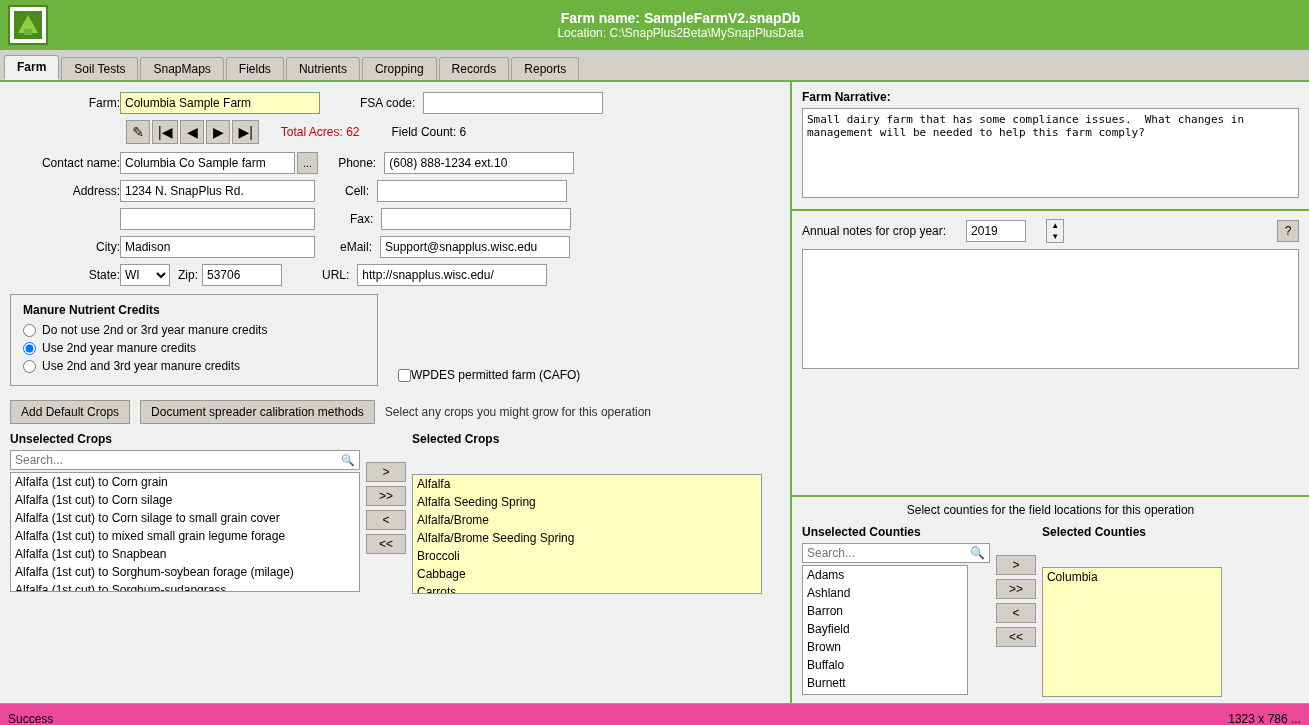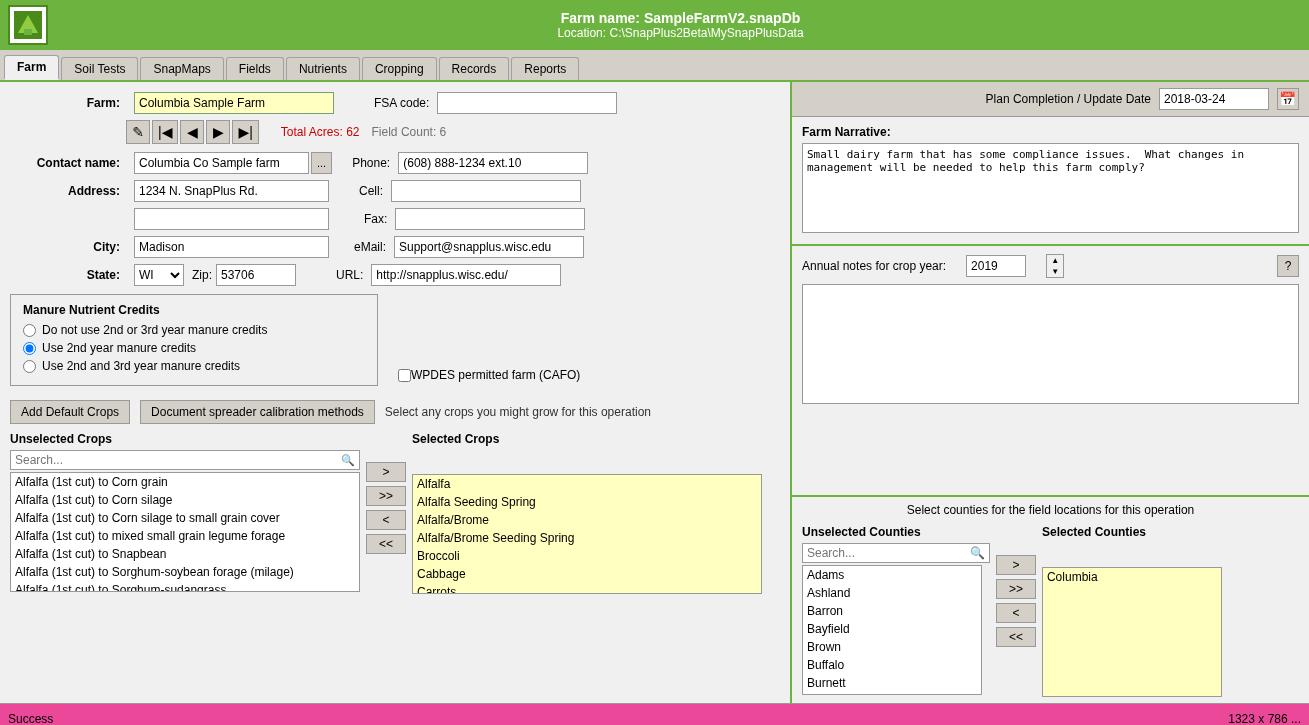--- a/index.html
+++ b/index.html
@@ -74,24 +74,23 @@
     }
 
     
     .form-row {
       display: flex;
       align-items: center;
       margin-bottom: 6px;
     }
     .form-label {
       text-align: right;
-      margin-right: 14px;
+      margin-right: 0;
       min-width: 110px;
       font-size: 12px;
-      font-weight: bold;
     }
     .form-input {
       border: 1px solid #7a9e7a;
       padding: 2px 4px;
       font-size: 12px;
       background: #ffffc0;
       height: 22px;
     }
     .form-input-white {
       border: 1px solid #999;
@@ -375,21 +374,21 @@
       border: none;
       outline: none;
       font-size: 12px;
       padding: 2px 4px;
       width: 100%;
     }
     .county-listbox {
       border: 1px solid #999;
       background: white;
       overflow-y: scroll;
-      width: 180px;
+      width: 166px;
       height: 130px;
       font-size: 12px;
     }
     .county-listbox-right {
       border: 1px solid #999;
       background: #ffffc0;
       overflow-y: auto;
       width: 180px;
       height: 130px;
       font-size: 12px;
@@ -489,21 +488,21 @@
       <input type="text" class="form-input-white" style="width: 180px; margin-left: 8px;">
     </div>
 
     <div class="toolbar">
       <button class="toolbar-btn">✎</button>
       <button class="toolbar-btn">|◀</button>
       <button class="toolbar-btn">◀</button>
       <button class="toolbar-btn">▶</button>
       <button class="toolbar-btn">▶|</button>
       <span style="margin-left:20px; color:#c00;">Total Acres: 62</span>
-      <span style="margin-left:12px; color:#737373;">Field Count: 6</span>
+      <span style="margin-left:32px; color:#000000;">Field Count: 6</span>
     </div>
 
     <div class="form-row">
       <span class="form-label">Contact name:</span>
       <input type="text" class="form-input-white" style="width: 175px;" value="Columbia Co Sample farm">
       <button class="ellipsis-btn">...</button>
       <span style="margin-left:20px;">Phone:</span>
       <input type="text" class="form-input-white" style="width: 190px; margin-left: 8px;" value="(608) 888-1234 ext.10">
     </div>
 
@@ -611,25 +610,20 @@
             <div>Carrots</div>
 
           </div>
         </div>
       </div>
     </div>
   </div>
 
   <div class="right-panel">
 
-    <div class="plan-completion">
-      <span>Plan Completion / Update Date</span>
-      <input type="text" class="date-input" value="2018-03-24" style="">
-      <button class="calendar-btn">📅</button>
-    </div>
 
     <div class="narrative-section">
       <div class="narrative-label">Farm Narrative:</div>
       <textarea class="narrative-textarea" style="">Small dairy farm that has some compliance issues.  What changes in management will be needed to help this farm comply?</textarea>
     </div>
 
     <div class="annual-notes-section">
       <div class="annual-notes-header">
         <span class="annual-notes-label">Annual notes for crop year:</span>
         <input type="text" class="annual-year-input" value="2019" style="">

